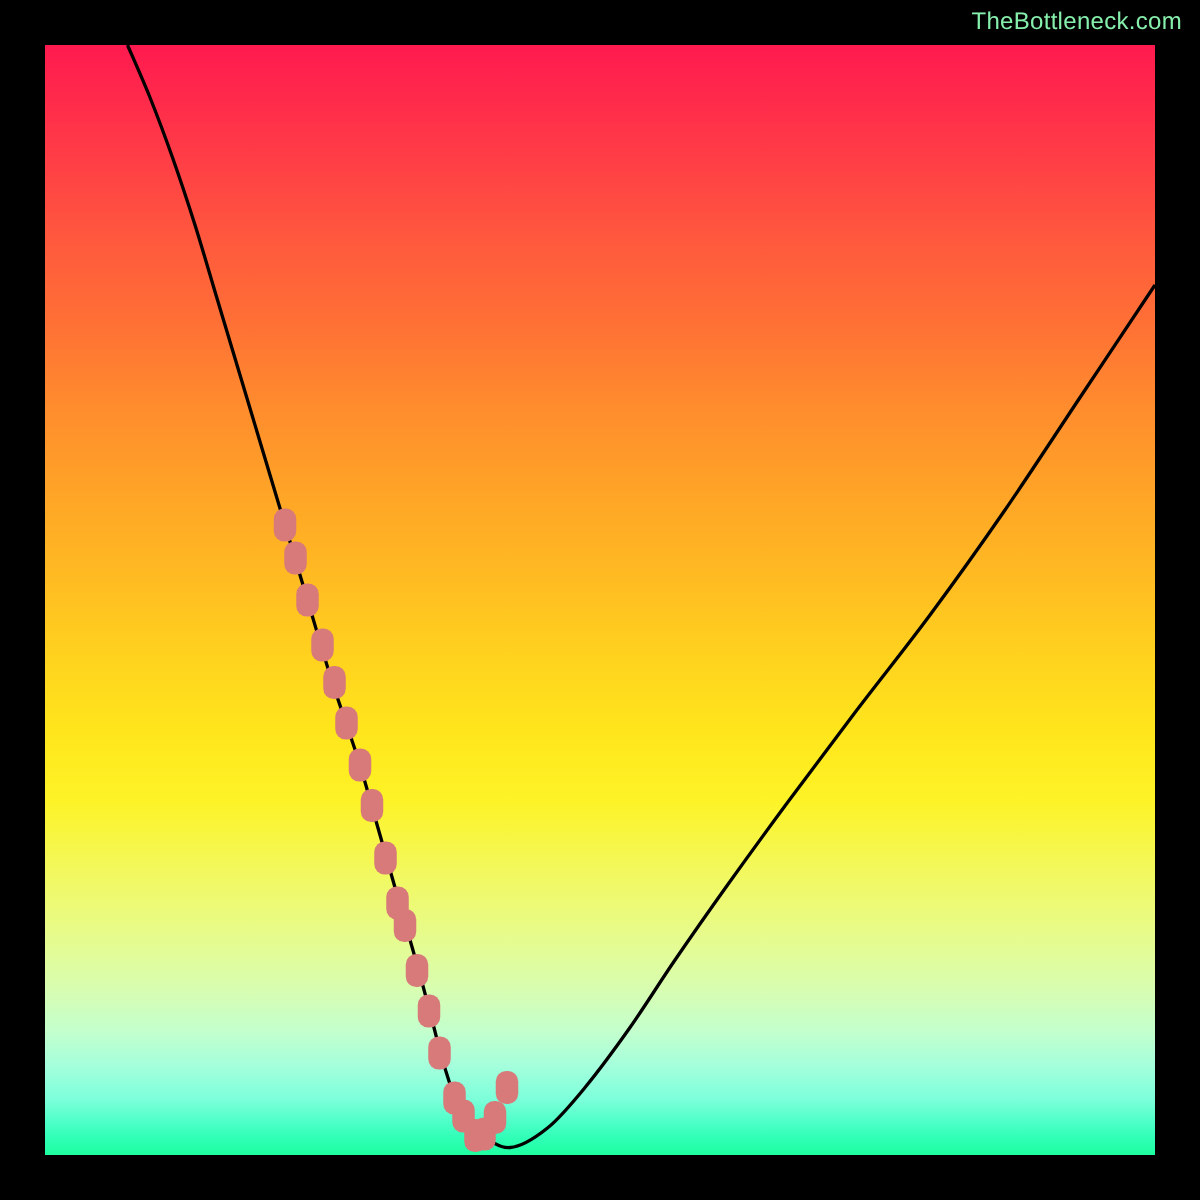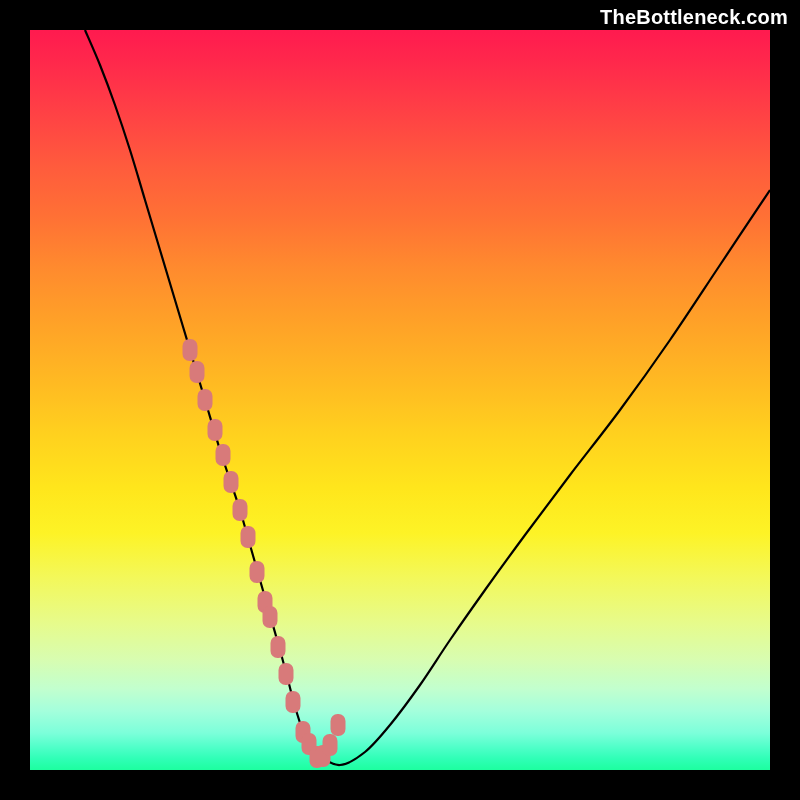--- a/index.html
+++ b/index.html
@@ -51,23 +51,23 @@
       #7cffda 95%,
       #4effc8 97%,
       #2fffb6 98.5%,
       #1dff9f 100%
     );
   }
   .watermark {
     position: absolute;
     top: 6px;
     right: 12px;
-    color: #ffffff;
-    font-size: 20px;
-    font-weight: 700;
+    color: #86efac;
+    font-size: 16px;
+    font-weight: 400;
     letter-spacing: 0.2px;
     user-select: none;
   }
   svg {
     position: absolute;
     left: 0; top: 0;
   }
 </style>
 </head>
 <body>

